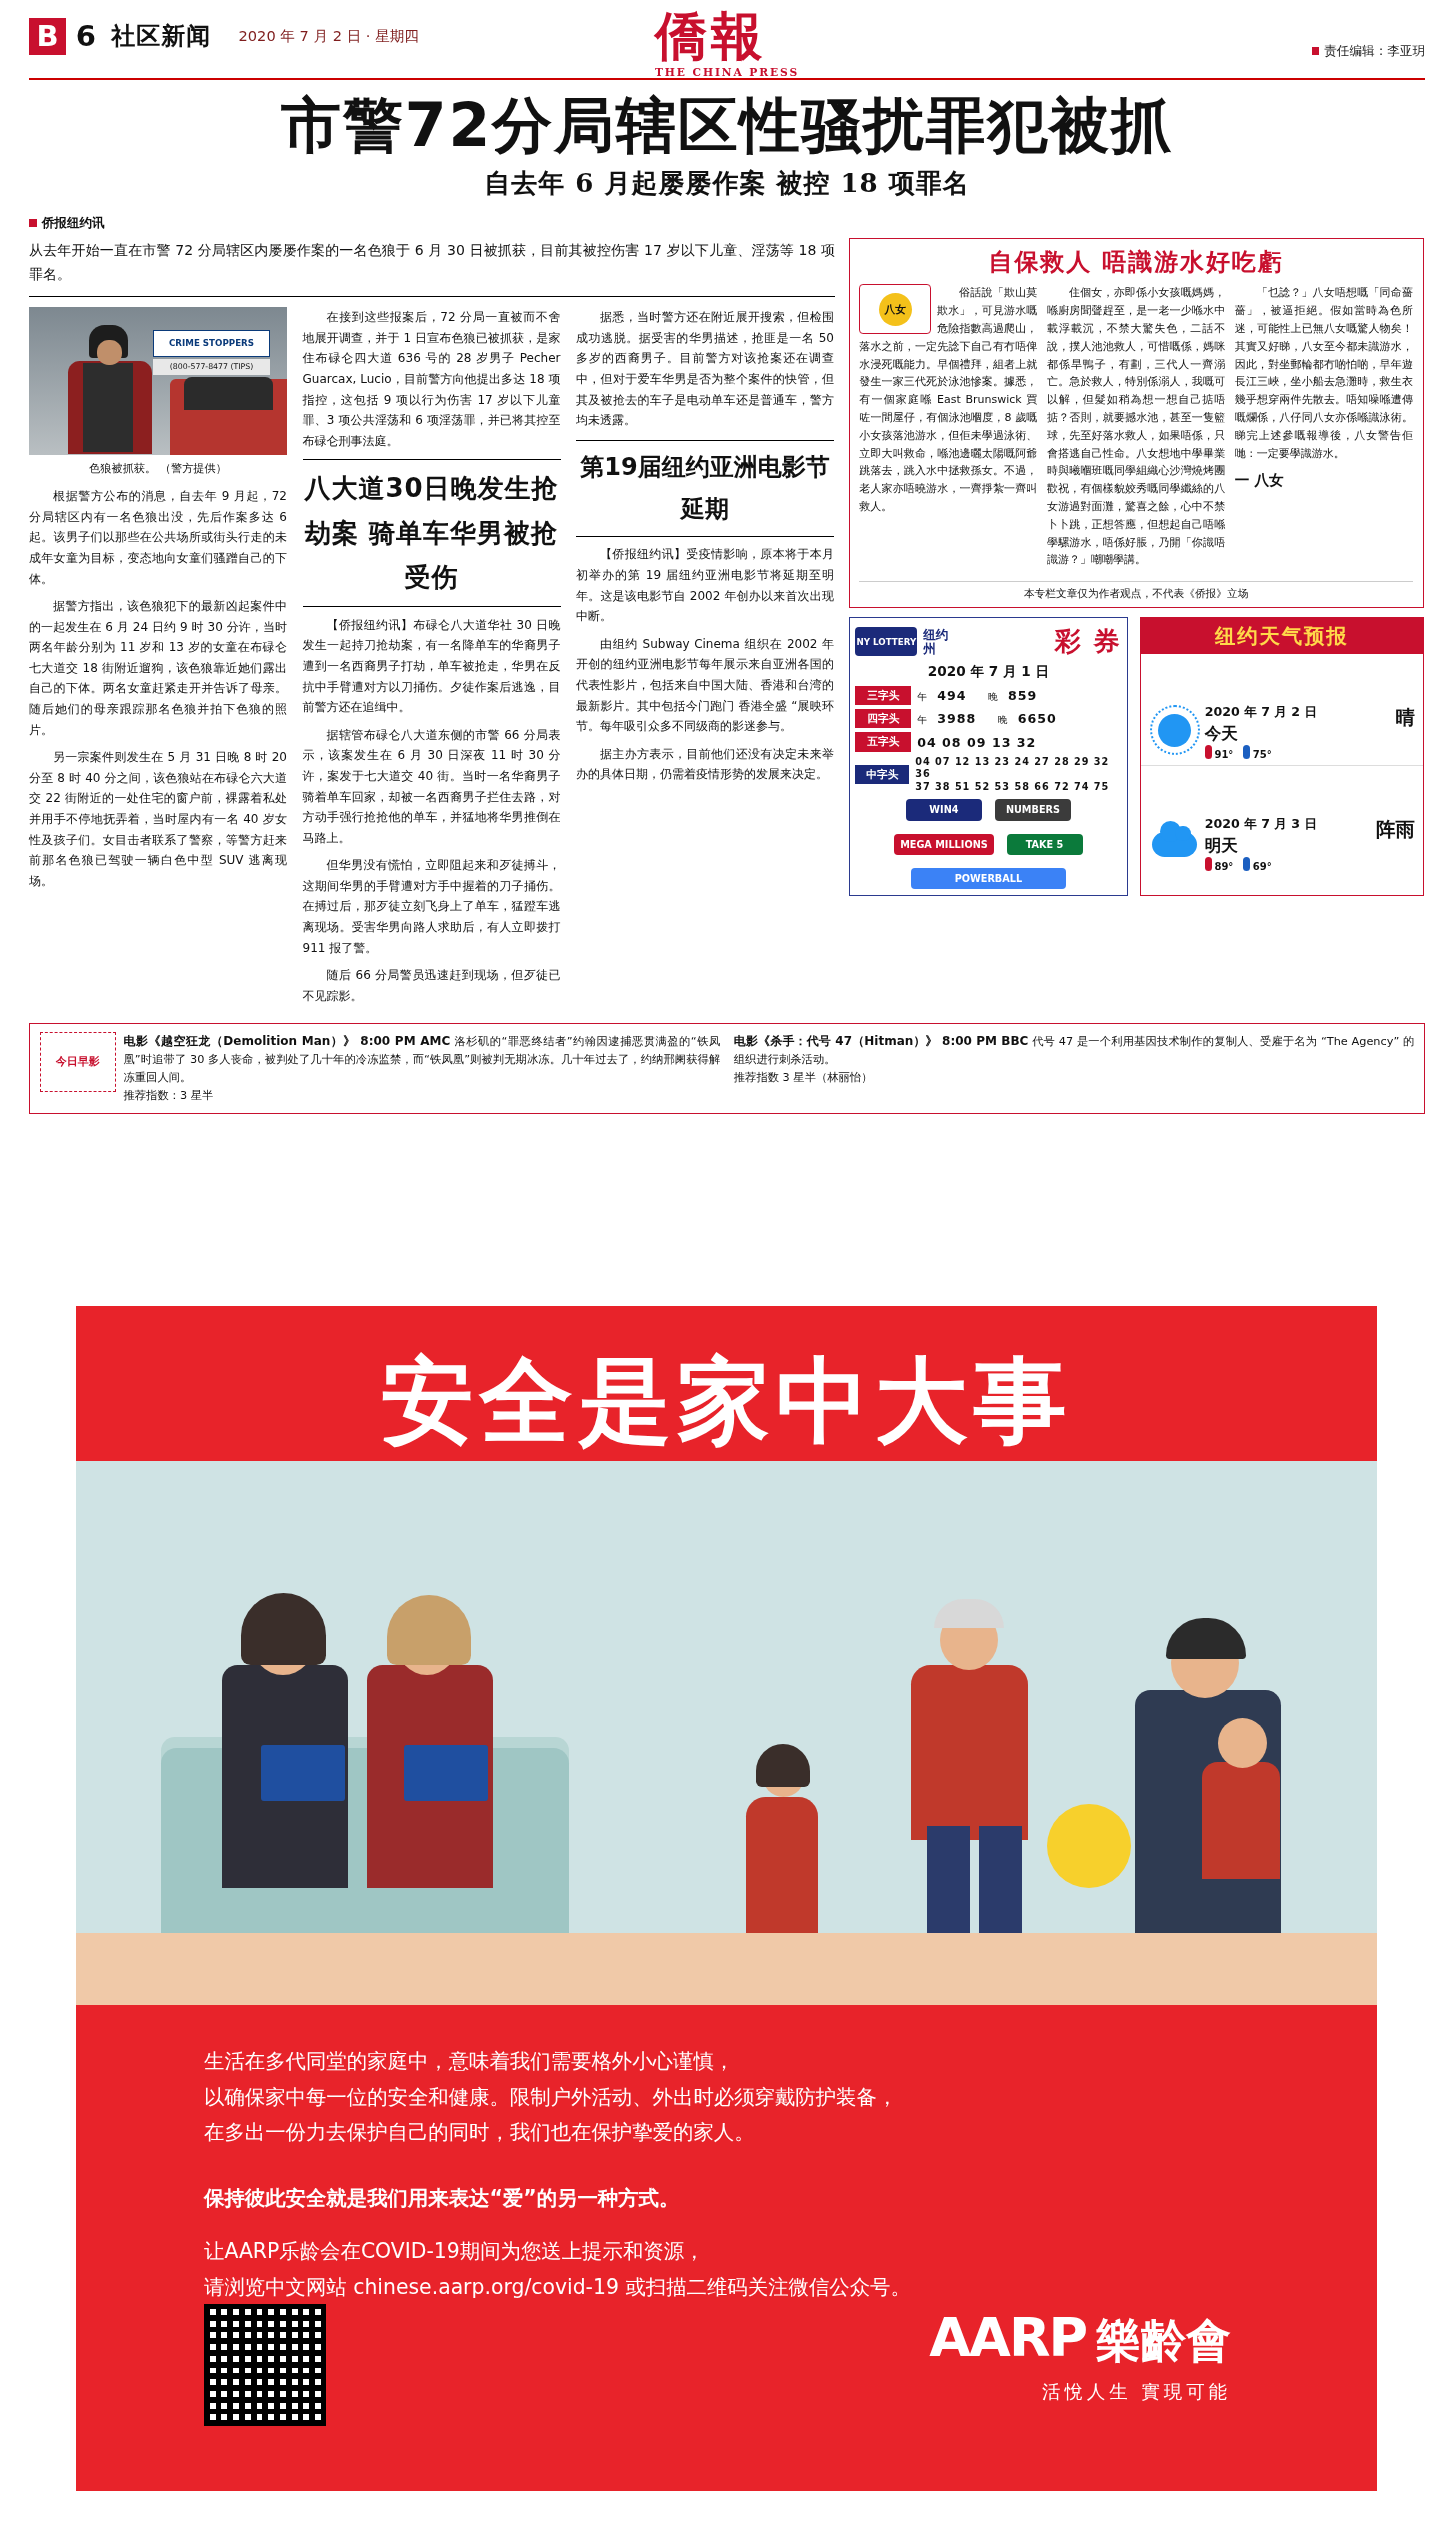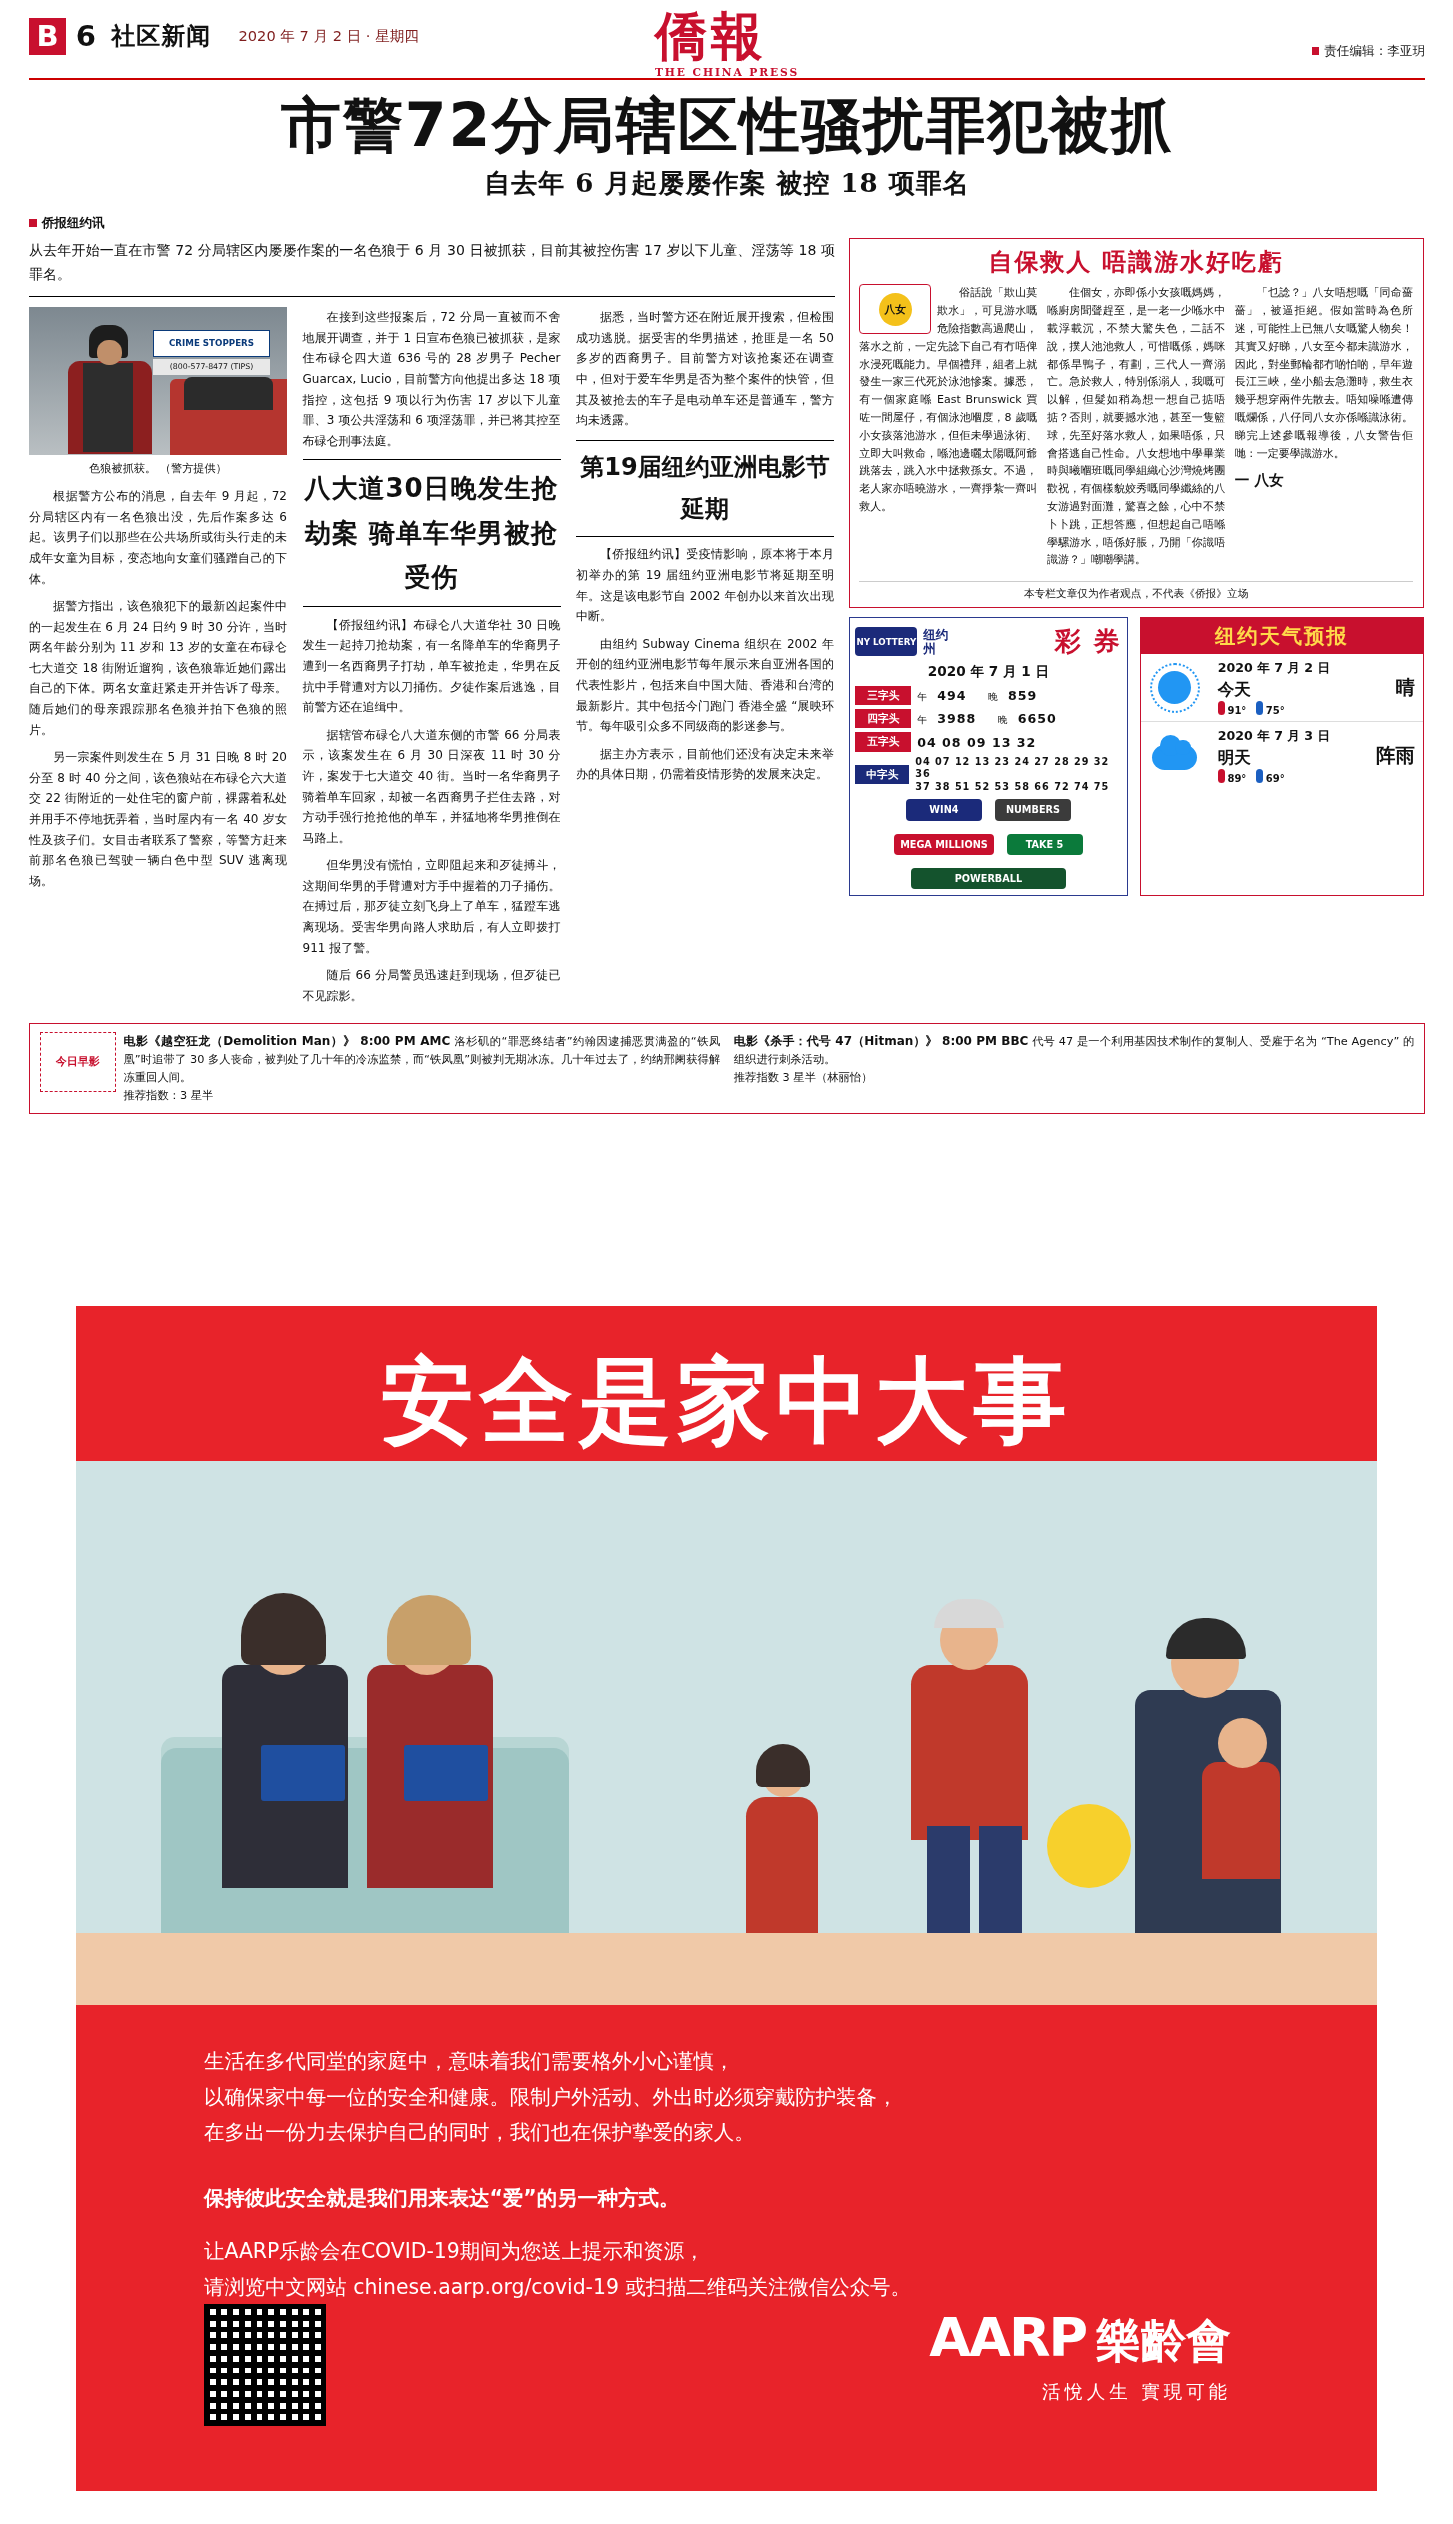--- a/index.html
+++ b/index.html
@@ -134,28 +134,28 @@
   .lot-nums .t { font-size:9.7px; font-weight:normal; margin:0 3.9px 0 0; }
   .lot-brands { display:flex; flex-wrap:wrap; gap:13px; margin-top:5.8px; justify-content:center;}
   .brand {
     height:21.4px; min-width:76px; padding:0 5.8px; border-radius:3.9px; color:#fff; font-size:9.7px; font-weight:bold;
     display:flex; align-items:center; justify-content:center;
   }
   .b-win { background:#1b2a7a; }
   .b-num { background:#3b3b3b; }
   .b-mega { background:#c8102e; }
   .b-take { background:#0b7a3b; }
-  .b-power { background:#14532d; width:155px; }
+  .b-power { background:#3b82f6; width:155px; }
 
   .weather { width:284px; border:1px solid #c8102e; padding:0; }
   .w-banner {
     background:#c8102e; color:#ffd94a; font-size:20.4px; font-weight:bold; text-align:center;
     padding:3.9px 0; letter-spacing:1.9px;
   }
-  .w-cell { border-bottom:1px solid #ddd; padding:5.8px 7.8px; display:flex; align-items:center; gap:17px;}
+  .w-cell { border-bottom:1px solid #ddd; padding:5.8px 7.8px; display:flex; gap:4px;margin-top:44px;}
   .w-cell:last-child { border-bottom:none; }
   .w-icon { width:52px; height:52px; position:relative; flex:none;}
   .sun { width:33px; height:33px; border-radius:50%; background:#2196f3; margin:9.7px auto; position:relative;}
   .sun:before{content:"";position:absolute;inset:-8.7px;border-radius:50%;border:2.9px dotted #2196f3;}
   .cloud { width:45px; height:25px; background:#2196f3; border-radius:13.6px; margin:15.5px auto 0; position:relative;}
   .cloud:before{content:"";position:absolute;left:7.8px;top:-10.7px;width:21.4px;height:21.4px;border-radius:50%;background:#2196f3;}
   .cloud:after{content:"";position:absolute;left:23px;top:-5.8px;width:15.5px;height:15.5px;border-radius:50%;background:#2196f3;}
   .w-mid { flex:1; }
   .w-date { font-size:12.6px; font-weight:bold; }
   .w-day { font-size:16.5px; font-weight:bold; color:#111; margin-top:1.9px;}

